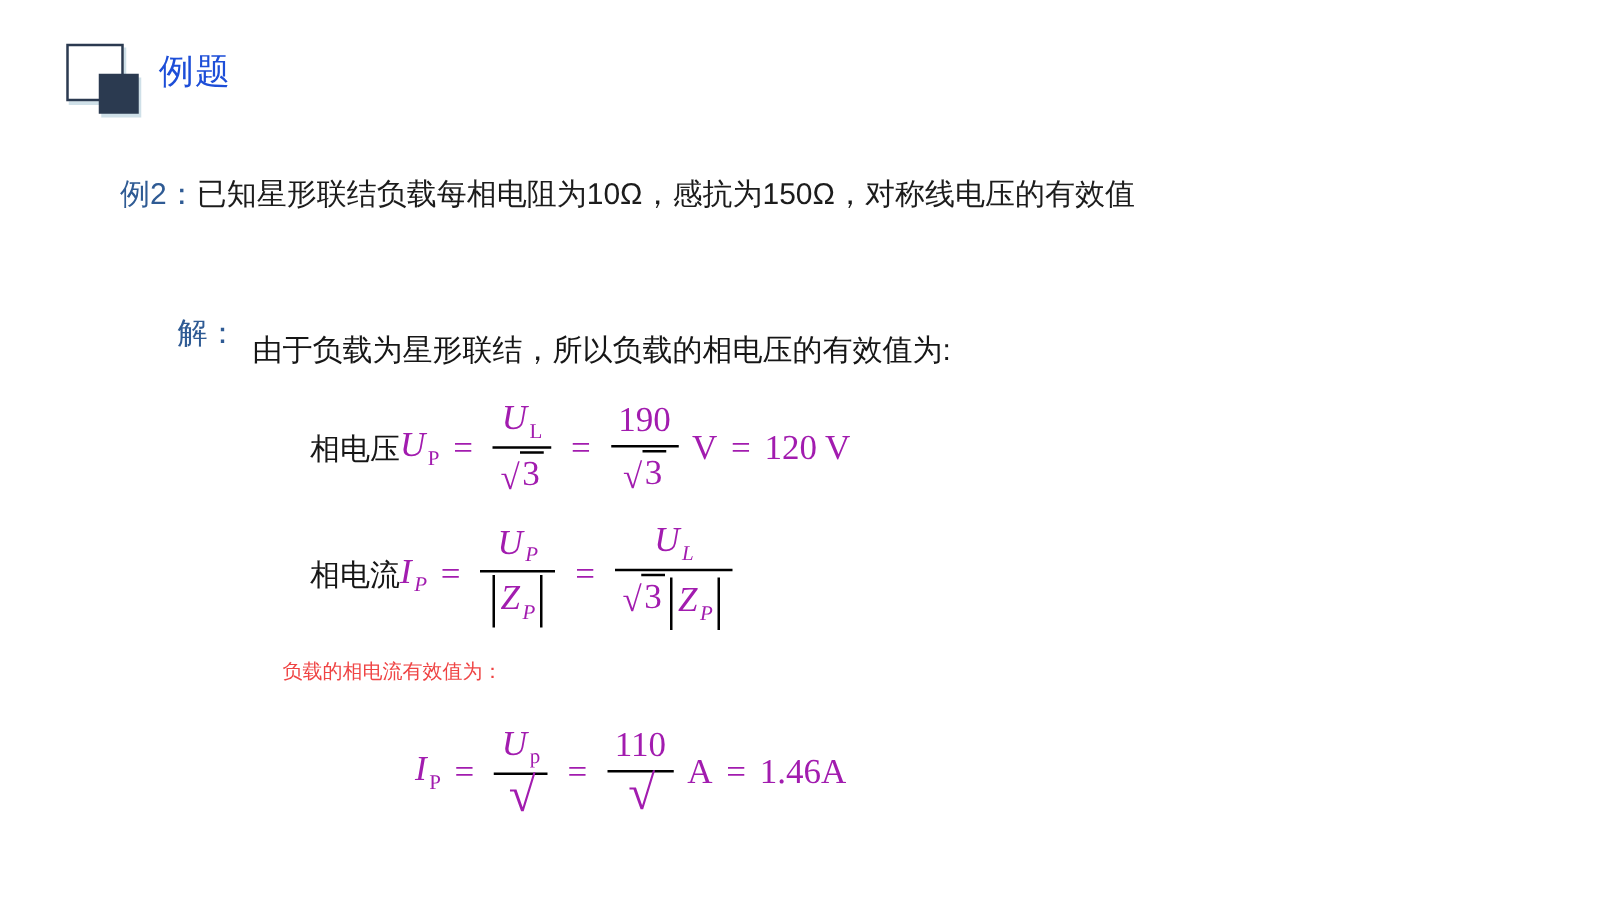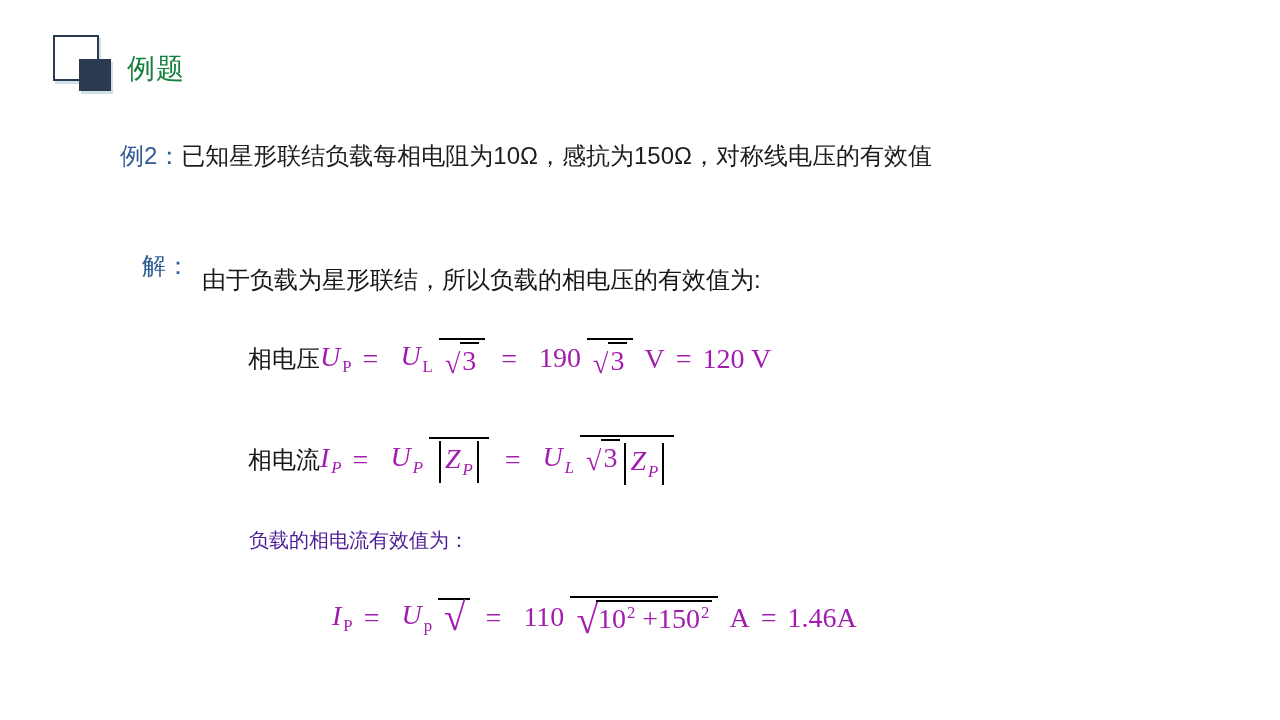--- a/index.html
+++ b/index.html
@@ -15,35 +15,35 @@
     position:absolute; left:53px; top:35px; width:42px; height:42px;
     border:2px solid #2b3a50; background:#ffffff;
     box-shadow:2px 3px 0 rgba(168,198,214,.55);
   }
   .deco-fill {
     position:absolute; left:79px; top:59px; width:32px; height:32px;
     background:#2b3a50;
     box-shadow:2px 3px 0 rgba(168,198,214,.55);
   }
   .slide-title {
-    position:absolute; left:127px; top:50px;
-    font-size:28px; color:#15803d; letter-spacing:1px;text-align:right;
+    position:absolute; left:127px; top:38px;
+    font-size:28px; color:#1d4ed8; letter-spacing:1px;text-align:right;
   }
 
   
   .problem {
-    position:absolute; left:120px; top:131px; width:980px;
+    position:absolute; left:96px; top:131px; width:980px;
     font-size:24px; line-height:50px; color:#1c1c1c;
   }
   .blue { color:#2f5b94; }
 
   
   .solve-label { position:absolute; left:142px; top:250px; font-size:24px; color:#2f5b94; }
   .intro       { position:absolute; left:202px; top:264px; font-size:24px; color:#161616; }
-  .text2       { position:absolute; left:249px; top:527px; font-size:20px; color:#4c1d95; }
+  .text2       { position:absolute; left:226px; top:527px; font-size:16px; color:#ef4444; }
 
   .frow { position:absolute; display:flex; align-items:center; }
   .f1 { left:248px; top:316px; height:86px; }
   .f2 { left:248px; top:412px; height:96px; }
   .f3 { left:332px; top:566px; height:104px; }
   .flabel { font-size:24px; color:#161616; white-space:nowrap; }
 
   
   .math {
     font-family:"Liberation Serif","DejaVu Serif",serif;
@@ -52,21 +52,21 @@
   }
   .grp { display:inline-block; }
   .mi  { font-style:italic; }
   .up  { font-style:normal; }
   .msub { font-size:0.6em; vertical-align:-0.4em; margin-left:2px; }
   .msub.it { font-style:italic; }
   .msup { font-size:0.6em; vertical-align:0.55em; margin-left:1px; }
   .meq  { margin:0 11px; }
   .munit { margin-left:6px; }
 
-  .frac { display:inline-flex; flex-direction:row; align-items:center; margin:2px 5px; }
+  .frac { display:inline-flex; flex-direction:column; align-items:center; margin:2px 5px; }
   .frac .num { display:block; padding:0 6px 2px; line-height:1.2; align-self:center; text-align:center; }
   .frac .den { display:block; padding:2px 6px 0; line-height:1.2; align-self:stretch; text-align:center; border-top:2px solid #000; }
 
   .sqrt { display:inline-flex; align-items:flex-end; }
   .rsign { line-height:0.95; }
   .rsign-tall { font-size:1.4em; line-height:0.78; margin-right:-2px; }
   .rbody { border-top:2px solid #000; padding:0 3px 0 2px; line-height:1.2; }
 
   .vbar {
     display:inline-block; width:2px; height:1.5em; background:#000;
@@ -155,21 +155,20 @@
         <span class="num"><span class="mi">U</span><span class="msub up">p</span></span>
         <span class="den"><span class="sqrt">
               <span class="rsign rsign-tall">√</span>
             </span></span>
       </span>
       <span class="meq">=</span>
       <span class="frac">
         <span class="num">110</span>
         <span class="den"><span class="sqrt">
               <span class="rsign rsign-tall">√</span>
-              <span class="rbody"><span>10</span><span class="msup">2</span> <span>+</span><span>150</span><span class="msup">2</span></span>
             </span></span>
       </span>
       <span class="munit">A</span>
       <span class="meq">=</span>
       <span>1.46A</span>
     </span>
   </div>
 
 </div>
 

